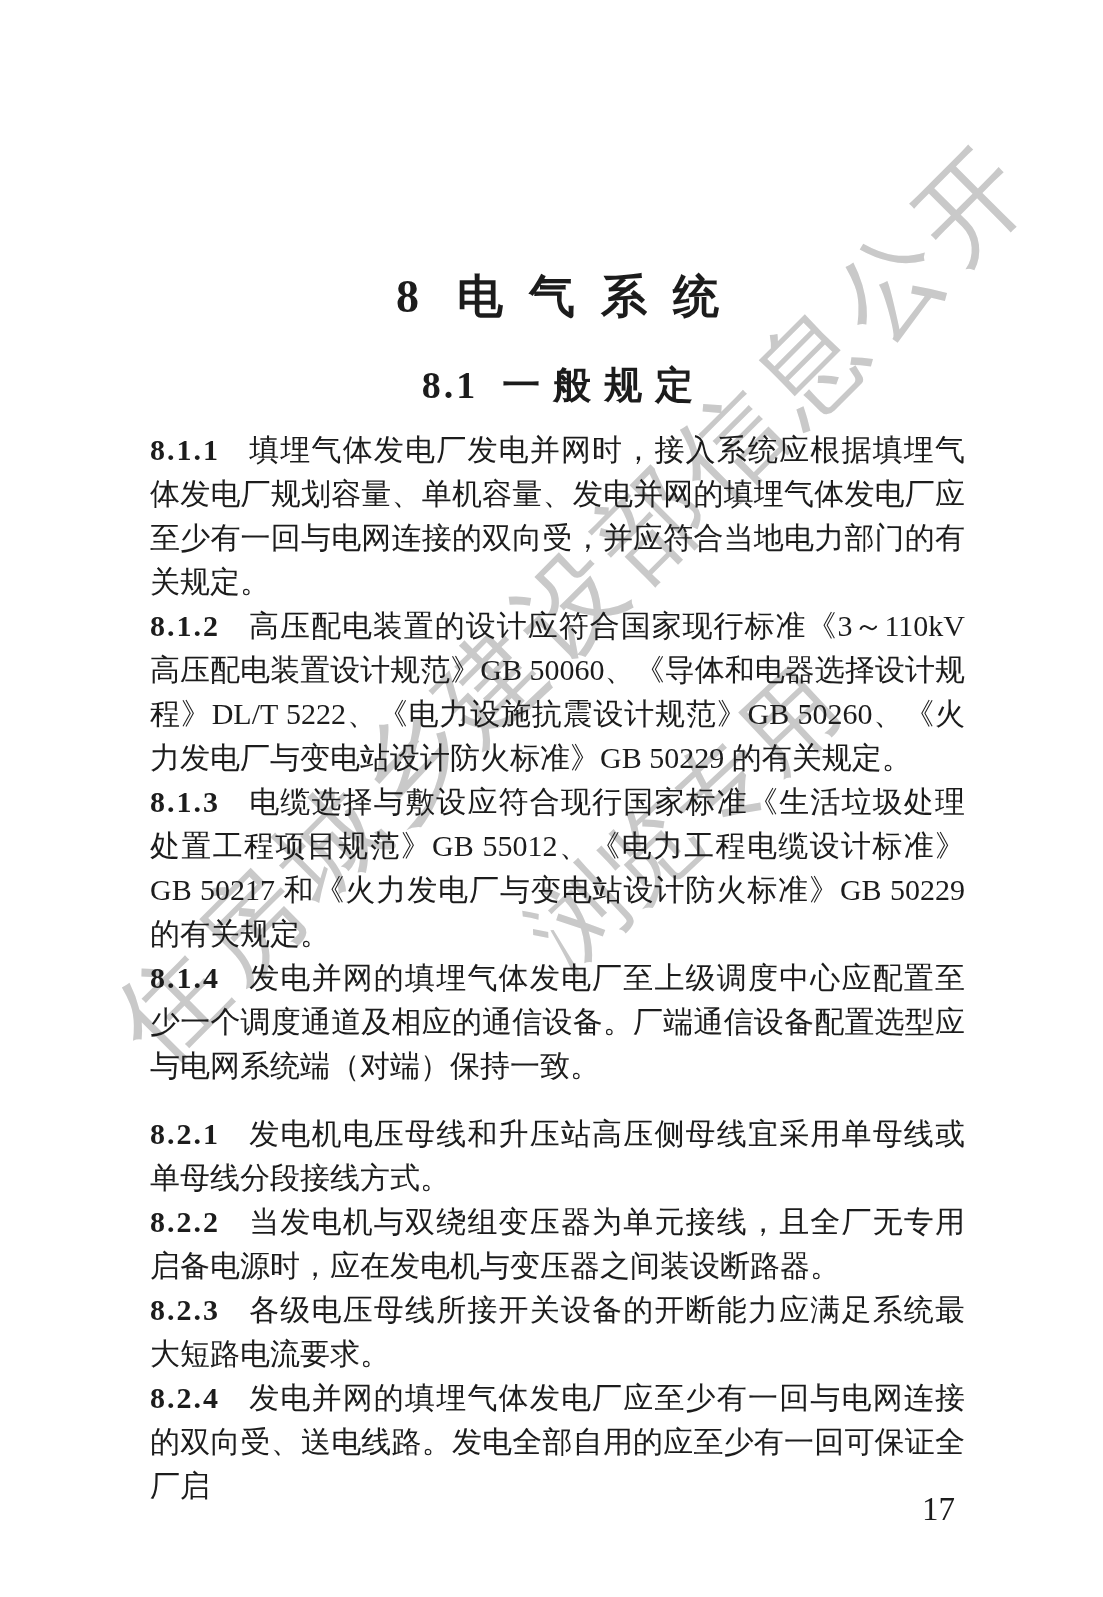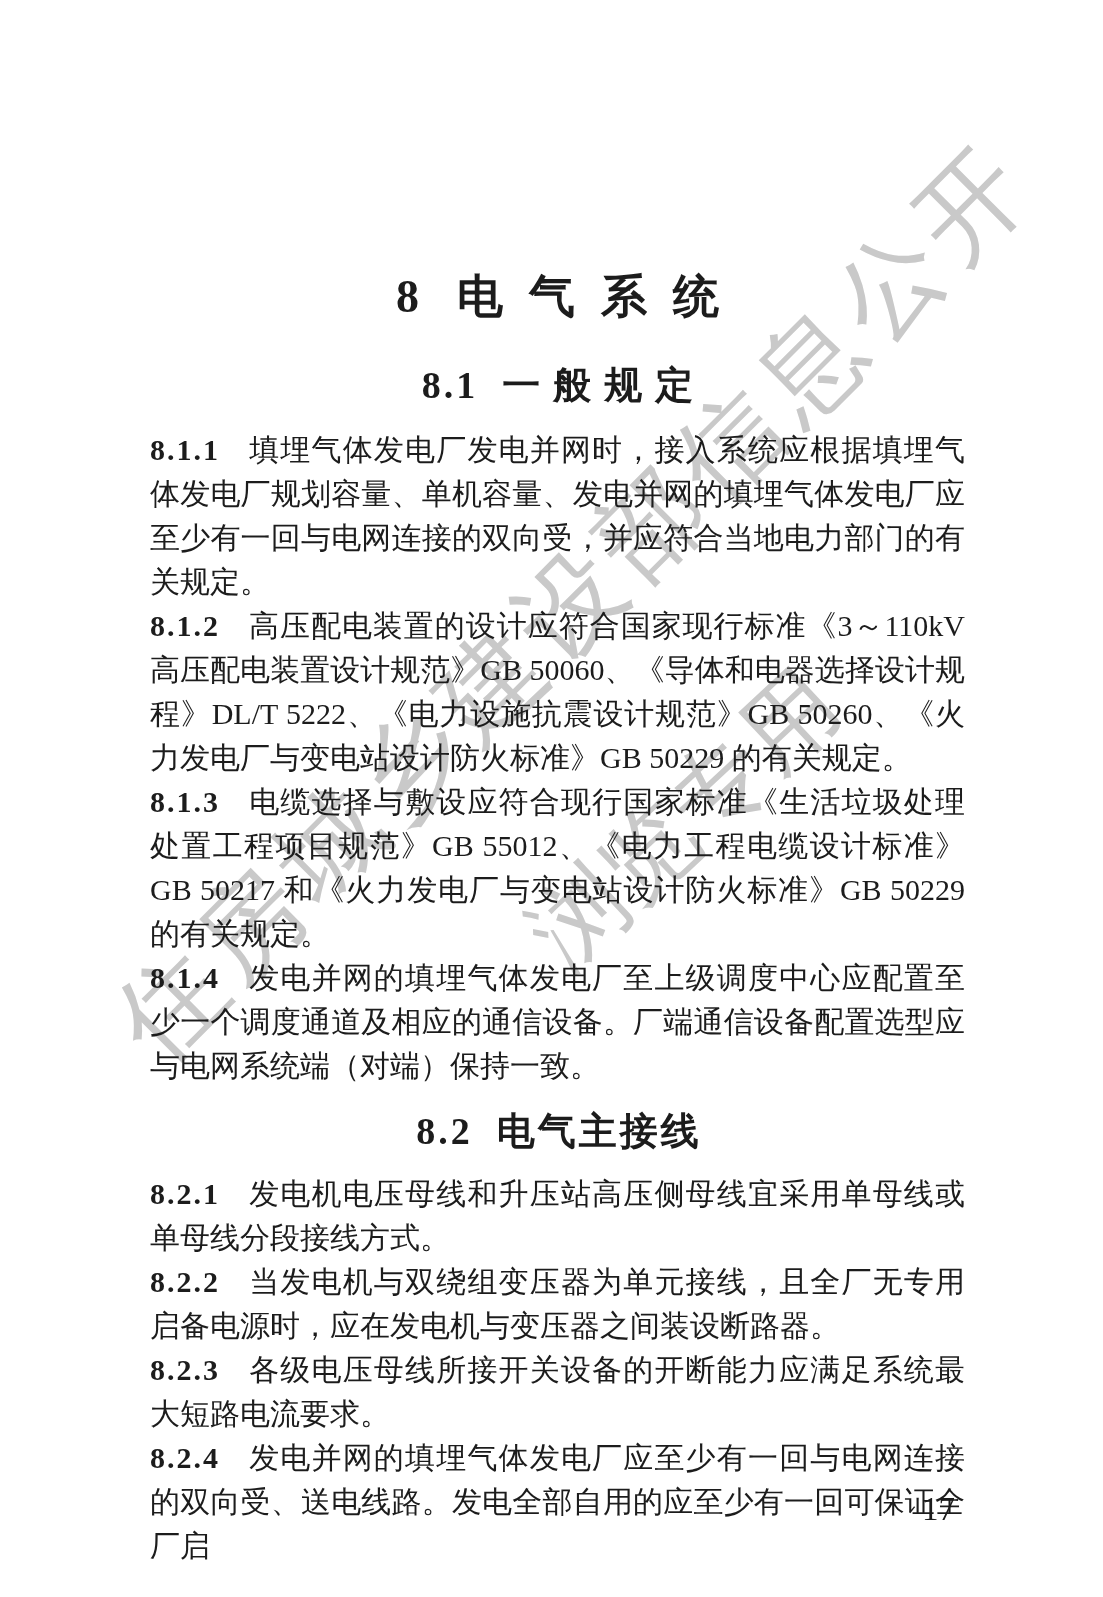--- a/index.html
+++ b/index.html
@@ -136,23 +136,20 @@
         <span class="clause-num">8.1.2</span><span class="clause-text">高压配电装置的设计应符合国家现行标准《3～110kV高压配电装置设计规范》GB 50060、《导体和电器选择设计规程》DL/T 5222、《电力设施抗震设计规范》GB 50260、《火力发电厂与变电站设计防火标准》GB 50229 的有关规定。</span>
       </p>
       <p class="clause">
         <span class="clause-num">8.1.3</span><span class="clause-text">电缆选择与敷设应符合现行国家标准《生活垃圾处理处置工程项目规范》GB 55012、《电力工程电缆设计标准》GB 50217 和《火力发电厂与变电站设计防火标准》GB 50229 的有关规定。</span>
       </p>
       <p class="clause">
         <span class="clause-num">8.1.4</span><span class="clause-text">发电并网的填埋气体发电厂至上级调度中心应配置至少一个调度通道及相应的通信设备。厂端通信设备配置选型应与电网系统端（对端）保持一致。</span>
       </p>
     </div>
 
-    <h2 class="section-heading heading-82">
-      <span class="sec-num">8.2</span><span class="sec-text">电气主接线</span>
-    </h2>
 
     <div class="clauses clauses-82">
       <p class="clause">
         <span class="clause-num">8.2.1</span><span class="clause-text">发电机电压母线和升压站高压侧母线宜采用单母线或单母线分段接线方式。</span>
       </p>
       <p class="clause">
         <span class="clause-num">8.2.2</span><span class="clause-text">当发电机与双绕组变压器为单元接线，且全厂无专用启备电源时，应在发电机与变压器之间装设断路器。</span>
       </p>
       <p class="clause">
         <span class="clause-num">8.2.3</span><span class="clause-text">各级电压母线所接开关设备的开断能力应满足系统最大短路电流要求。</span>

